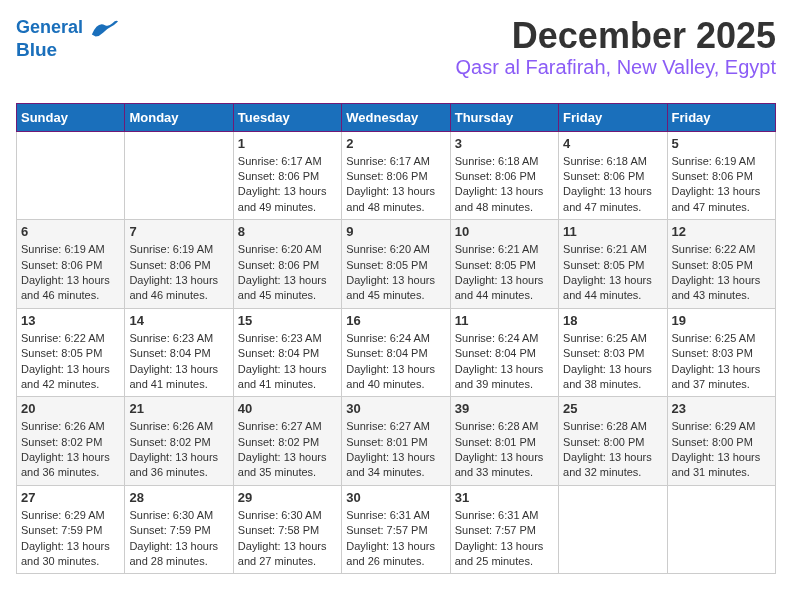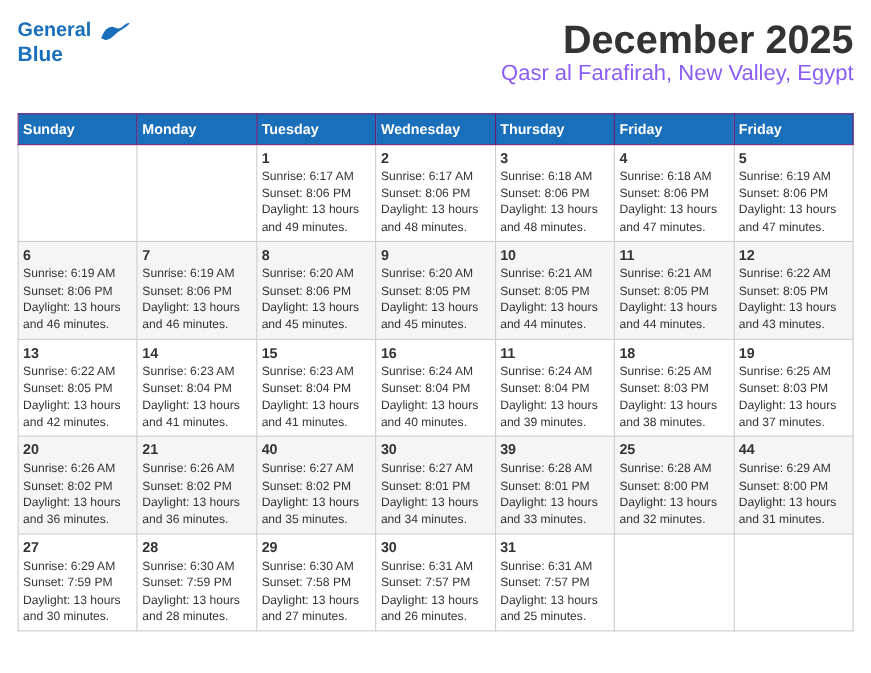--- a/index.html
+++ b/index.html
@@ -275,21 +275,21 @@
 Sunset: 8:01 PM
 Daylight: 13 hours and 33 minutes.</div>
         </td>
         <td>
           <span class="day-number">25</span>
           <div class="day-info" style="white-space: pre-line;">Sunrise: 6:28 AM
 Sunset: 8:00 PM
 Daylight: 13 hours and 32 minutes.</div>
         </td>
         <td>
-          <span class="day-number">44</span>
+          <span class="day-number">23</span>
           <div class="day-info" style="white-space: pre-line;">Sunrise: 6:29 AM
 Sunset: 8:00 PM
 Daylight: 13 hours and 31 minutes.</div>
         </td>
       </tr>
       <tr>
         <td>
           <span class="day-number">27</span>
           <div class="day-info" style="white-space: pre-line;">Sunrise: 6:29 AM
 Sunset: 7:59 PM

